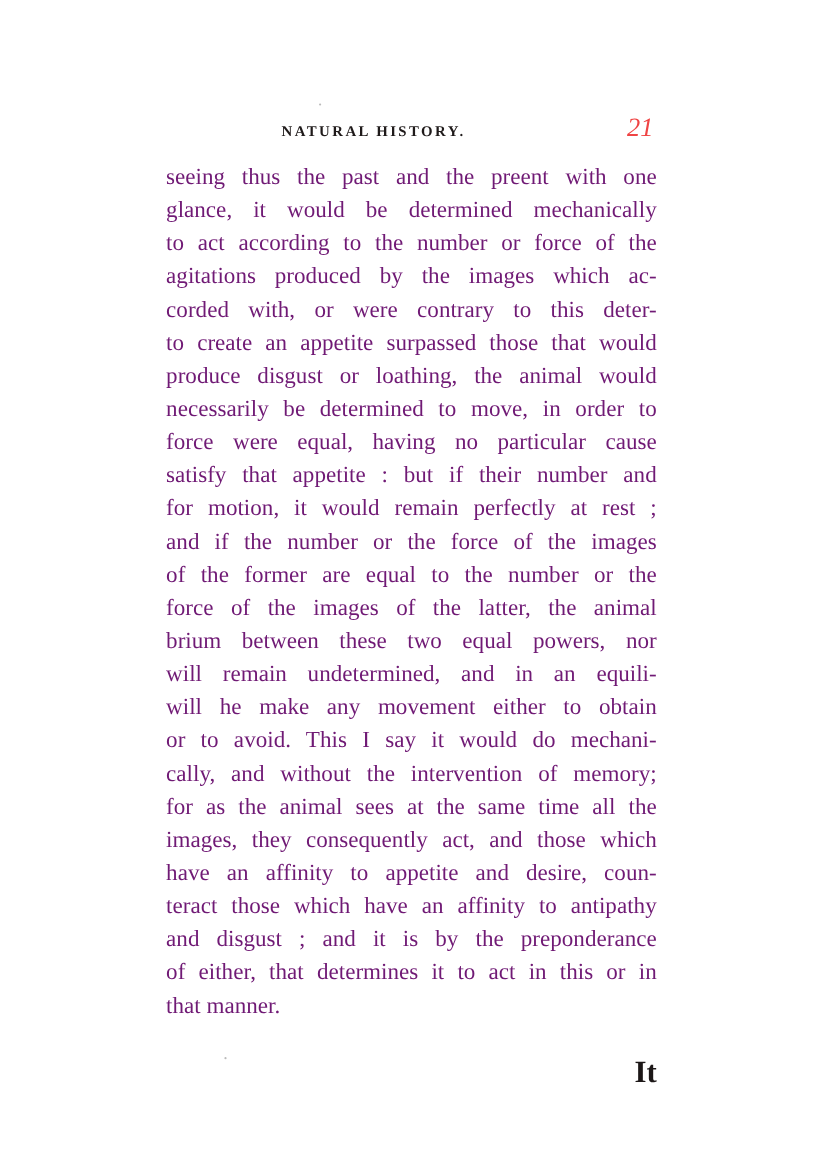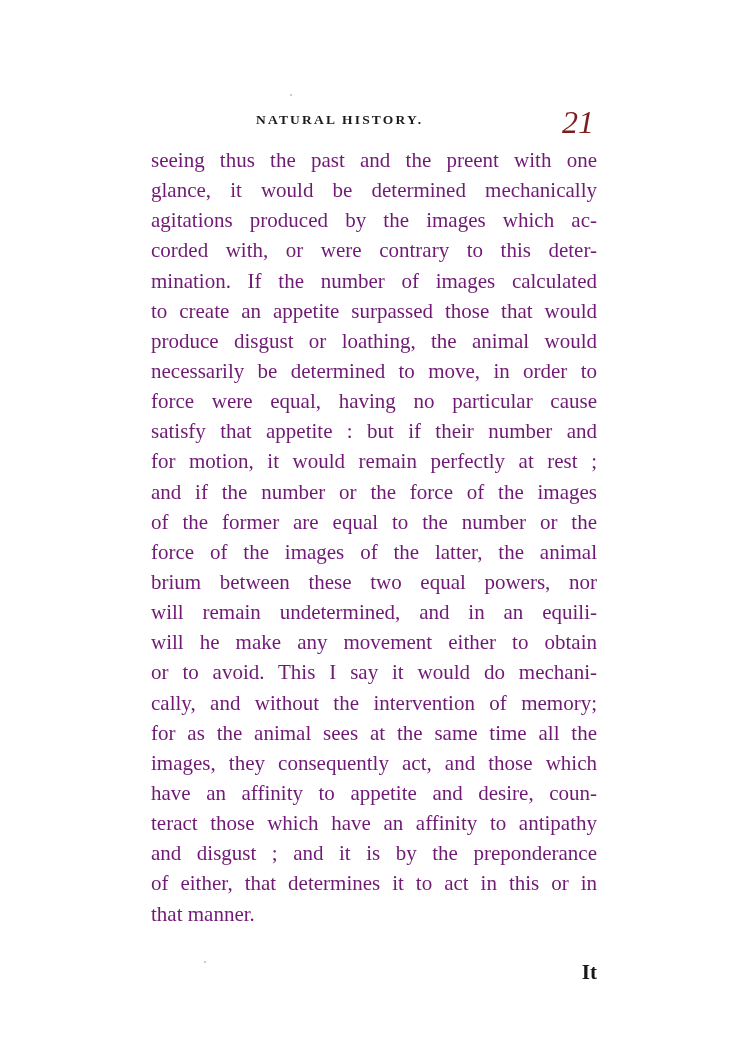--- a/index.html
+++ b/index.html
@@ -36,23 +36,23 @@
       top: 4px;
       font-size: 13.5px;
       letter-spacing: 2.2px;
       font-weight: bold;
       color: #1f1a1a;
     }
     .page-number {
       position: absolute;
       right: 2px;
       top: -4px;
-      font-size: 32px;
+      font-size: 24px;
       font-style: italic;
-      color: #7f1d1d;
+      color: #ef4444;
     }
     .body-text {
       position: absolute;
       top: 113px;
       left: 151px;
       width: 446px;
     }
     .line {
       display: block;
       height: 30.15px;
@@ -64,21 +64,21 @@
       color: #701a75;
     }
     .line.last {
       text-align: right;
       text-align-last: left;
     }
     .catchword {
       position: absolute;
       top: 928px;
       right: 153px;
-      font-size: 21px;
+      font-size: 28px;
       font-weight: bold;
       color: #1c1717;
     }
     .speck {
       position: absolute;
       width: 2px;
       height: 2px;
       background: #bbb;
       border-radius: 1px;
     }
@@ -89,23 +89,23 @@
 <div class="page">
 
   <div class="header">
     <span class="running-head">NATURAL HISTORY.</span>
     <span class="page-number">21</span>
   </div>
 
   <div class="body-text">
     <span class="line">seeing thus the past and the preent with one</span>
     <span class="line">glance, it would be determined mechanically</span>
+    <span class="line">to act according to the number or force of the</span>
     <span class="line">agitations produced by the images which ac-</span>
     <span class="line">corded with, or were contrary to this deter-</span>
-    <span class="line">mination.   If the number of images calculated</span>
     <span class="line">to create an appetite surpassed those that would</span>
     <span class="line">produce disgust or loathing, the animal would</span>
     <span class="line">necessarily be determined to move, in order to</span>
     <span class="line">force were equal, having no particular cause</span>
     <span class="line">satisfy that appetite : but if their number and</span>
     <span class="line">for motion, it would remain perfectly at rest ;</span>
     <span class="line">and if the number or the force of the images</span>
     <span class="line">of the former are equal to the number or the</span>
     <span class="line">force of the images of the latter, the animal</span>
     <span class="line">brium between these two equal powers, nor</span>

